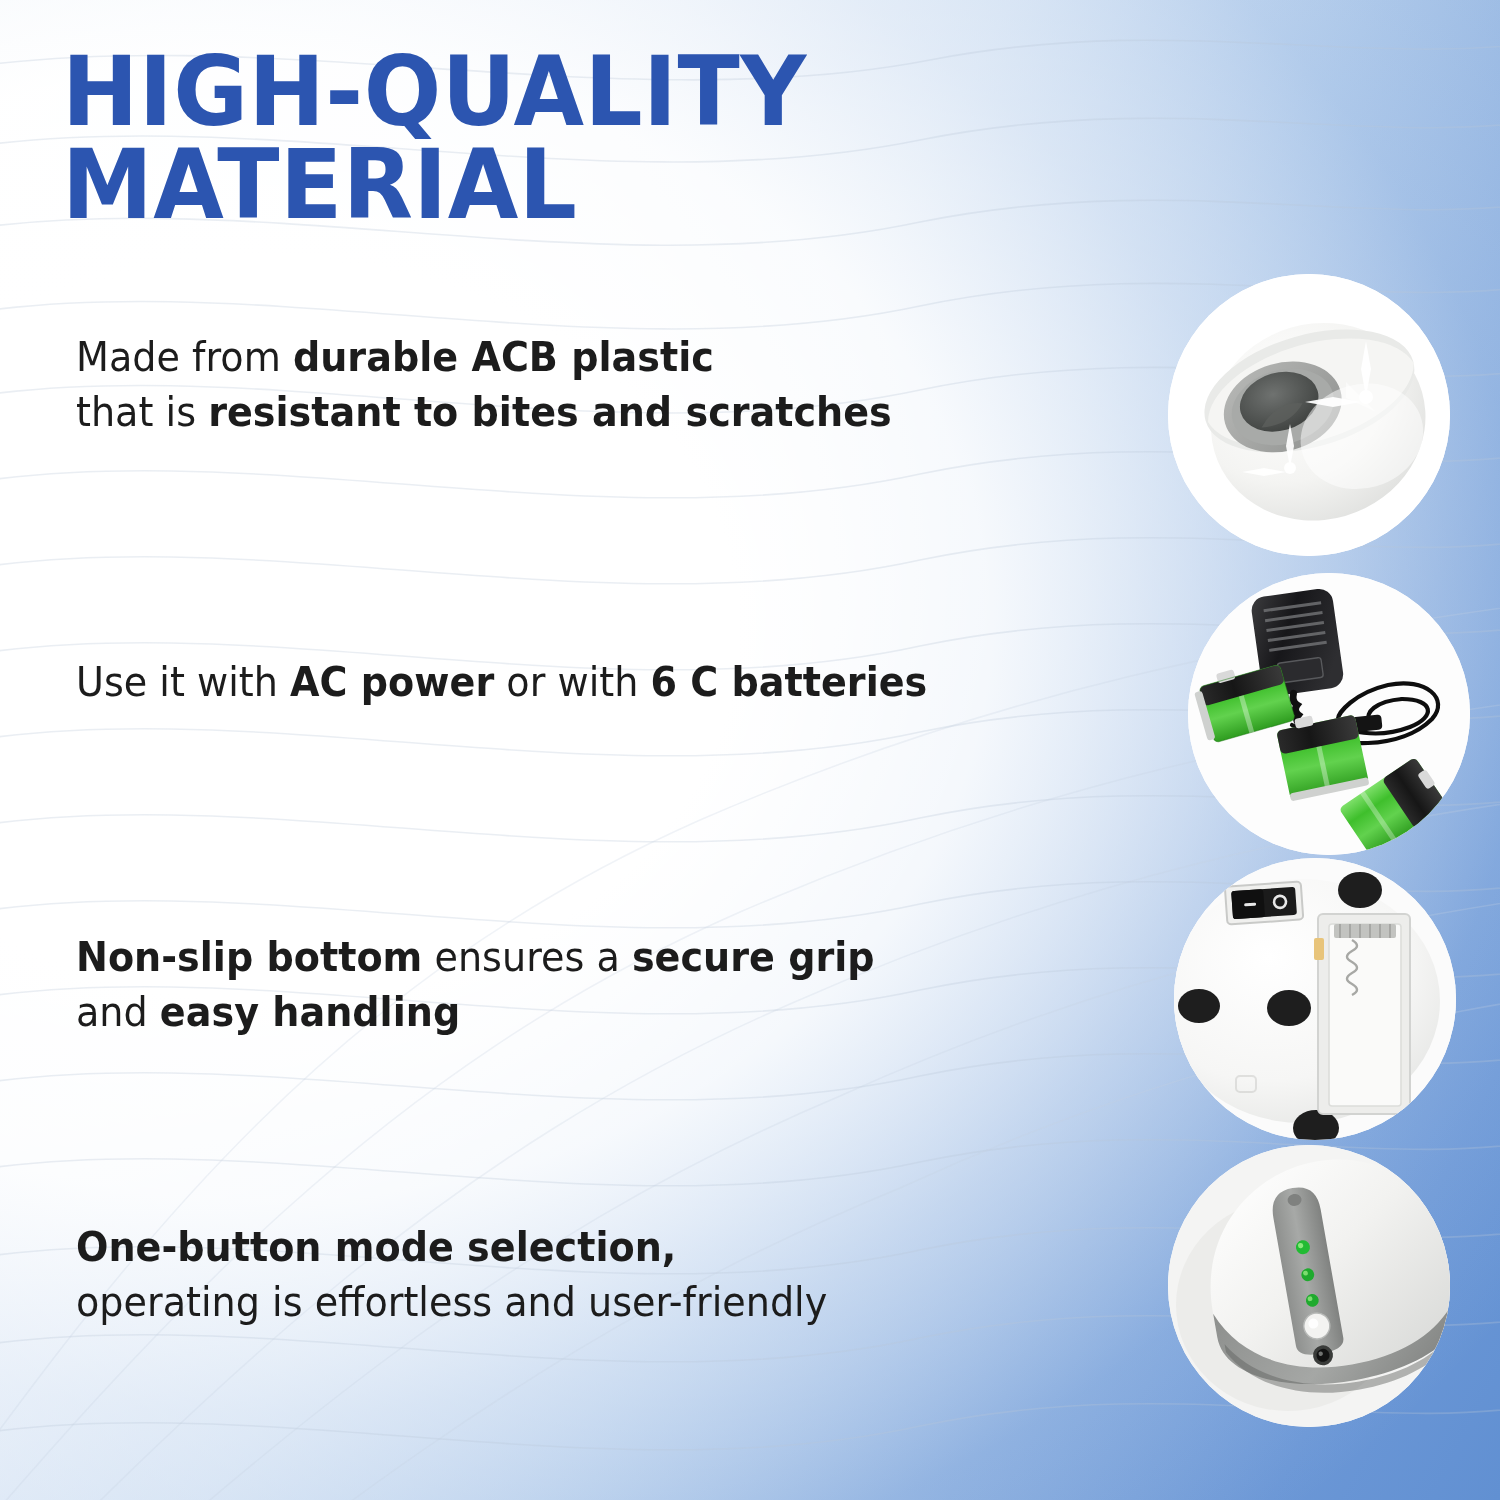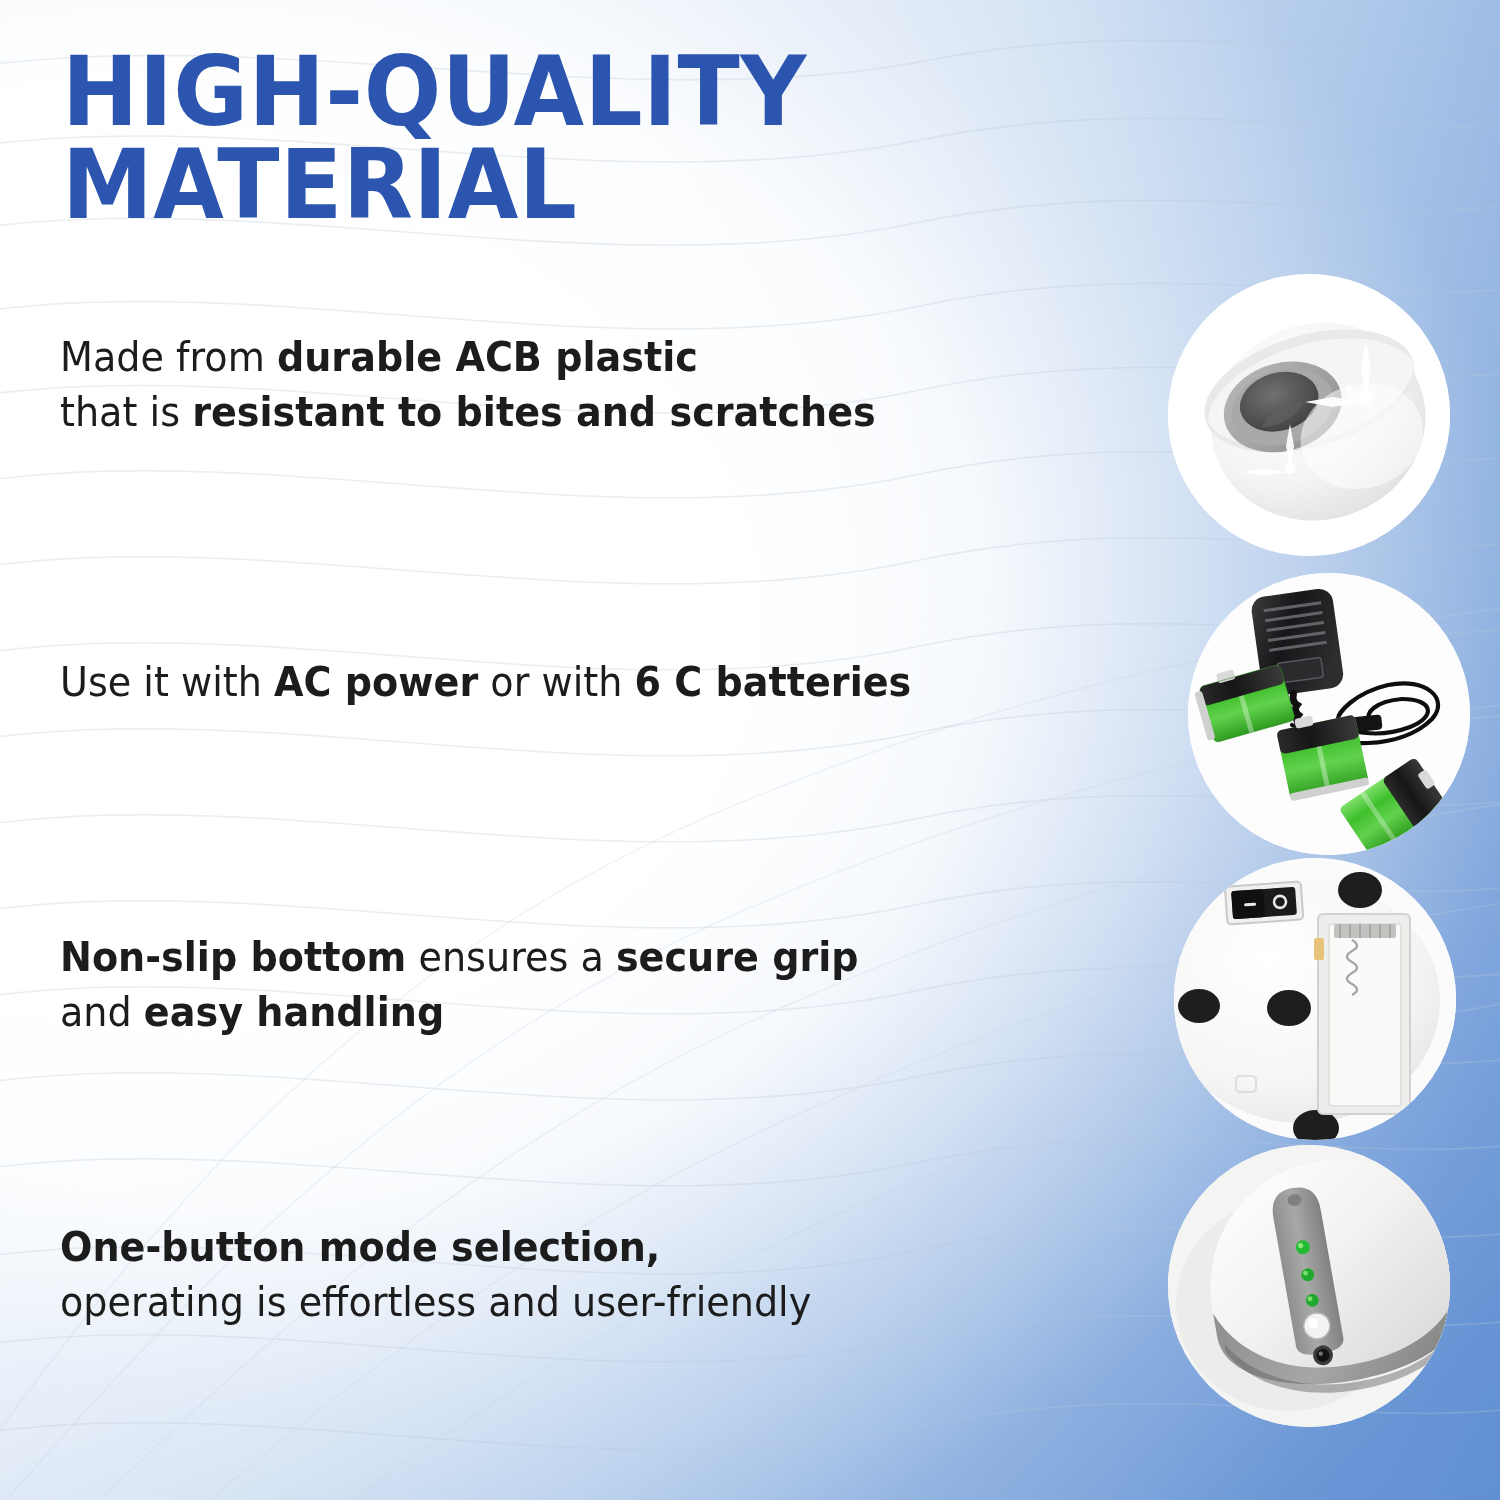--- a/index.html
+++ b/index.html
@@ -46,21 +46,21 @@
     line-height: 0.97;
     letter-spacing: 0.5px;
     text-transform: uppercase;
     transform: scaleX(0.95);
     transform-origin: left top;
     white-space: pre-line;
   }
 
   .bullets {
     position: absolute;
-    left: 60px;
+    left: 76px;
     top: 330px;
     width: 1010px;
     height: 1110px;
   }
   .bullet {
     position: absolute;
     left: 0;
     width: 1010px;
     color: #1c1c1c;
     font-family: "DejaVu Sans", sans-serif;

